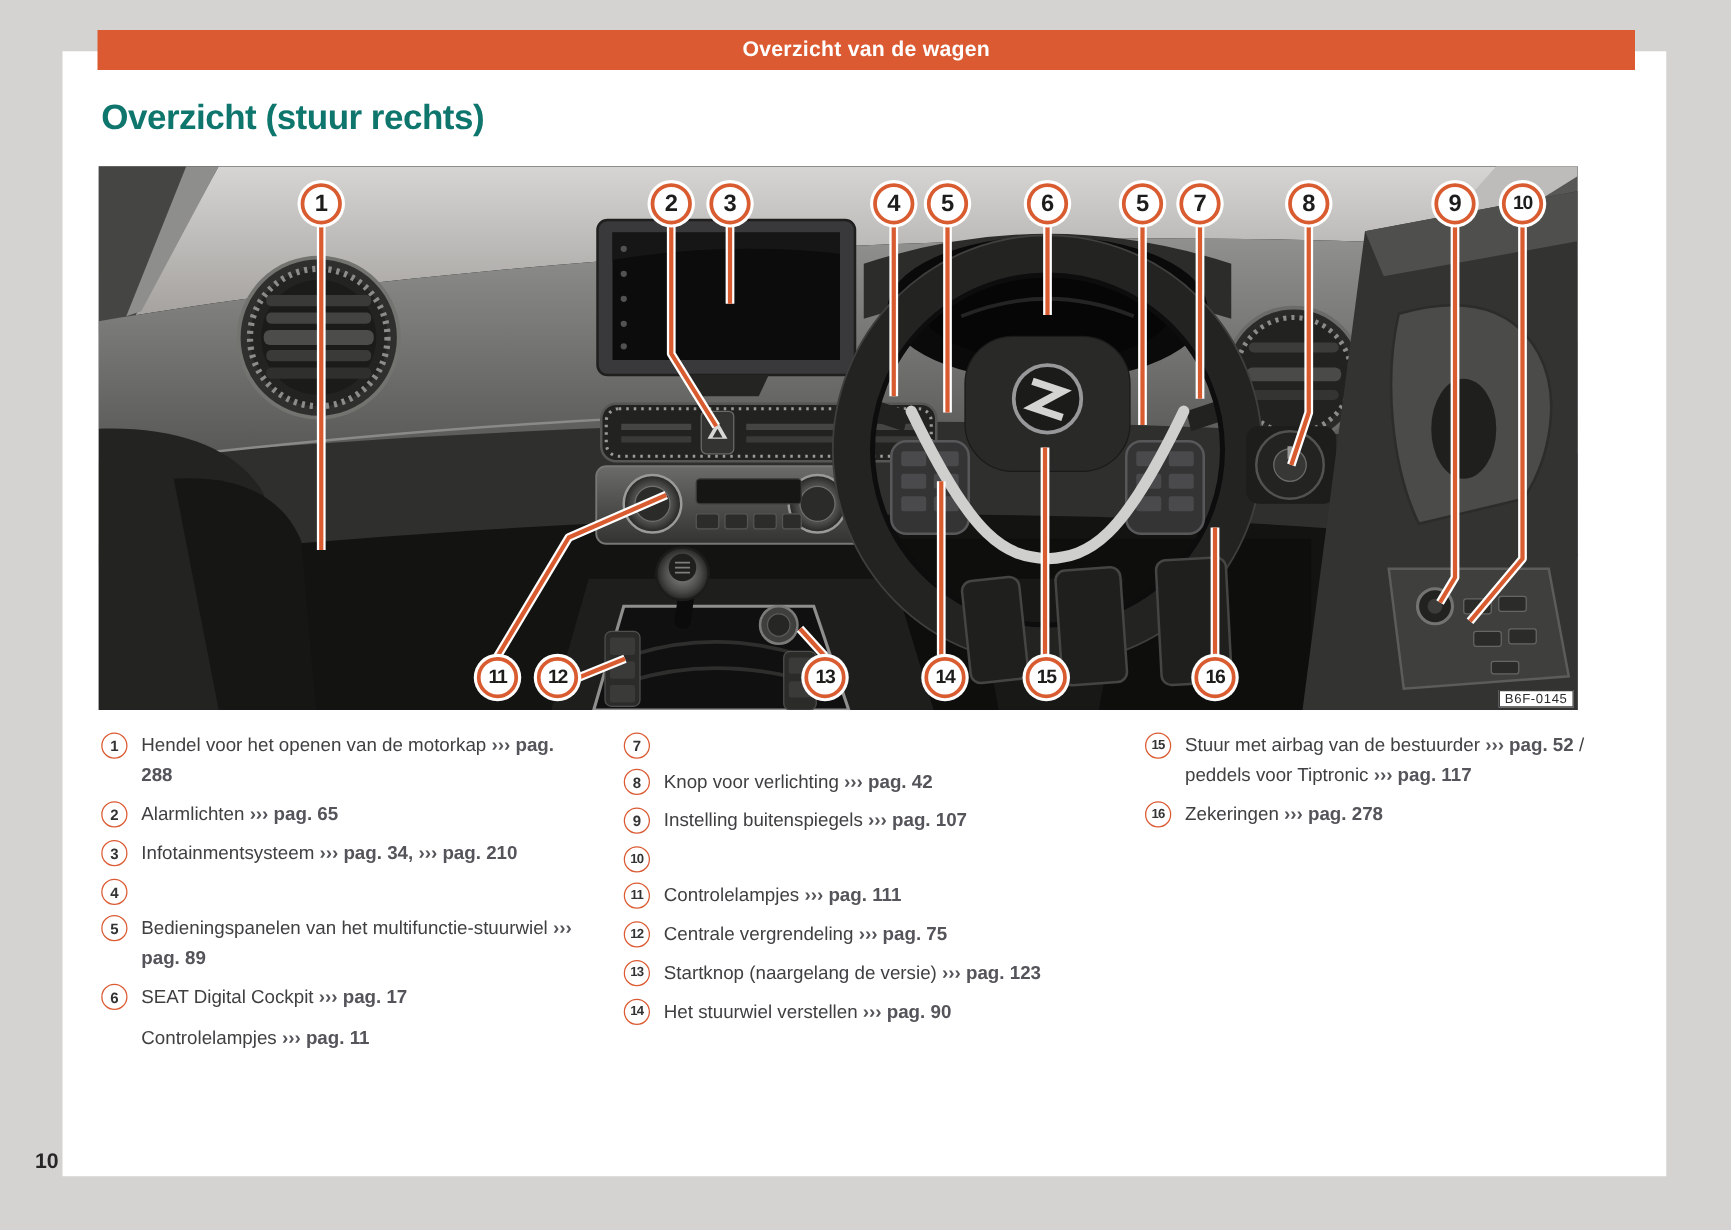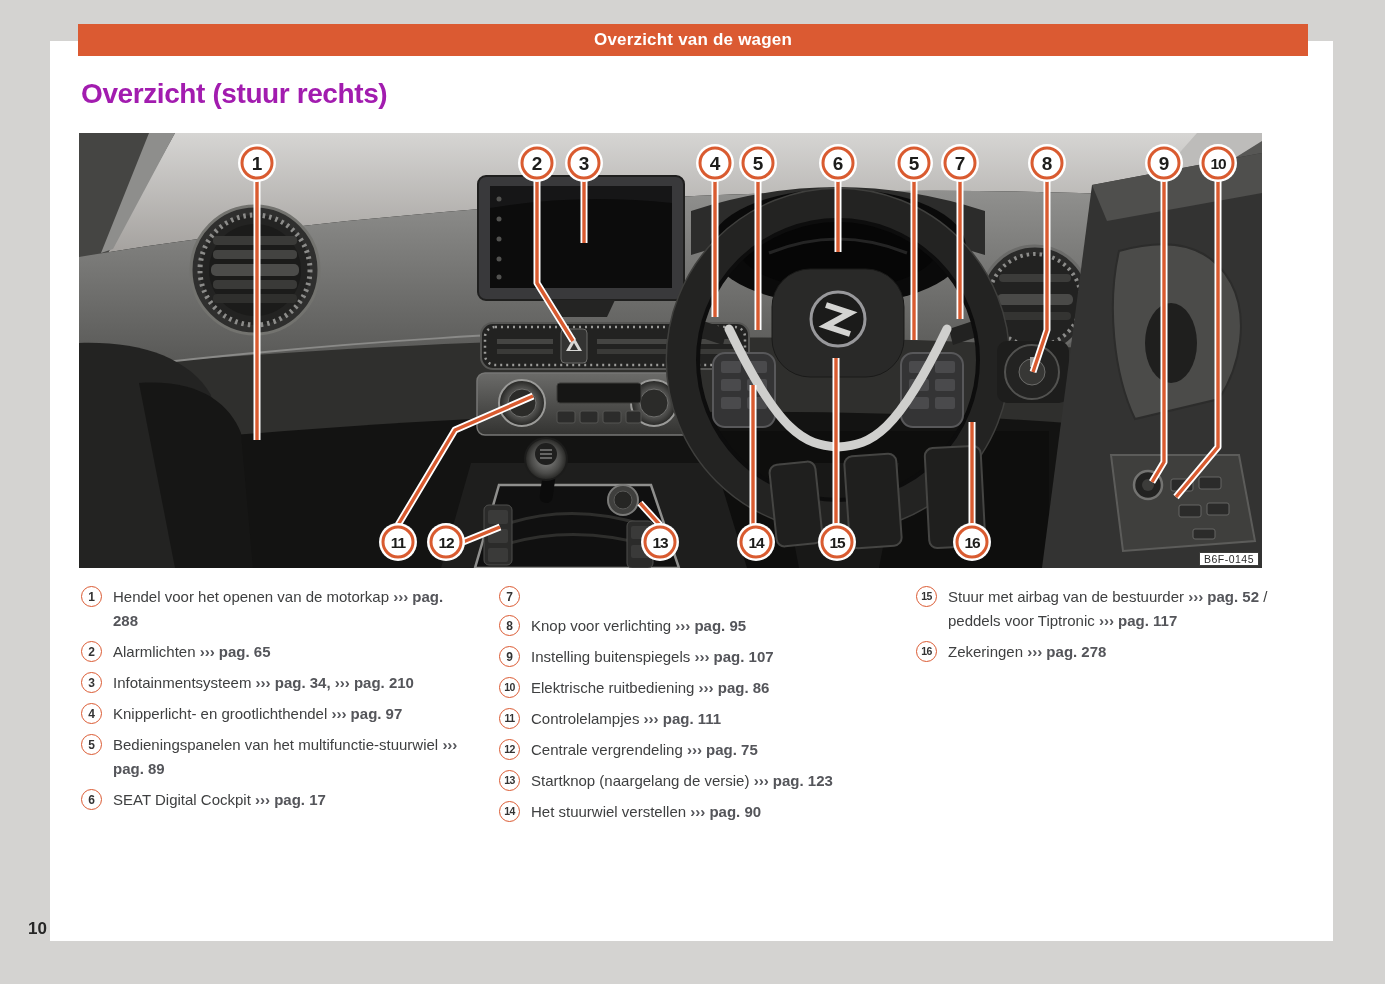--- a/index.html
+++ b/index.html
@@ -9,21 +9,21 @@
     font-family:"Liberation Sans", sans-serif;
   }
   .canvas{position:absolute;inset:0;width:1376px;height:984px;background:#d4d3d1;}
   .page{position:absolute;left:50px;top:41px;width:1283px;height:900px;background:#ffffff;}
   .header-bar{
     position:absolute;left:28px;top:-17px;width:1230px;height:32px;background:#DB5A32;
     display:flex;align-items:center;justify-content:center;
   }
   .header-bar span{color:#ffffff;font-weight:bold;font-size:17px;letter-spacing:.2px;}
   .title{
-    position:absolute;left:31px;top:38px;margin:0;color:#a21caf;
+    position:absolute;left:31px;top:38px;margin:0;color:#0f766e;
     font-size:28px;font-weight:bold;letter-spacing:-0.4px;line-height:1.05;
   }
   .figure{position:absolute;left:29px;top:92px;width:1183px;height:435px;background:#1a1a19;}
   .figure > svg{position:absolute;inset:0;width:100%;height:100%;display:block;}
   #leader-lines{pointer-events:none;}
   #leader-lines .casing{fill:none;stroke:#ffffff;stroke-width:7;stroke-linejoin:round;}
   #leader-lines .stroke{fill:none;stroke:#D95B30;stroke-width:3.4;stroke-linejoin:round;}
   #callouts{position:absolute;inset:0;}
   .co{
     position:absolute;width:27px;height:27px;border-radius:50%;
@@ -344,46 +344,48 @@
           <div class="li">
             <span class="num">2</span>
             <span class="txt"><span>Alarmlichten </span><span class="pg">››› pag. 65</span></span>
           </div>
           <div class="li">
             <span class="num">3</span>
             <span class="txt"><span>Infotainmentsysteem </span><span class="pg">››› pag. 34,</span><span> </span><span class="pg">››› pag. 210</span></span>
           </div>
           <div class="li">
             <span class="num">4</span>
-            <span class="txt"><span>Knipperlicht- en grootlichthendel </span><span class="pg">››› pag. 97</span></span>
           </div>
           <div class="li">
             <span class="num">5</span>
             <span class="txt"><span>Bedieningspanelen van het multifunctie-stuurwiel </span><span class="pg">››› pag. 89</span></span>
           </div>
           <div class="li">
             <span class="num">6</span>
             <span class="txt"><span>SEAT Digital Cockpit </span><span class="pg">››› pag. 17</span></span>
           </div>
+          <div class="li sub">
+            <span class="num empty"></span>
+            <span class="txt"><span>Controlelampjes </span><span class="pg">››› pag. 11</span></span>
+          </div>
         </div>
         <div class="col c2">
           <div class="li">
             <span class="num">7</span>
           </div>
           <div class="li">
             <span class="num">8</span>
-            <span class="txt"><span>Knop voor verlichting </span><span class="pg">››› pag. 95</span></span>
+            <span class="txt"><span>Knop voor verlichting </span><span class="pg">››› pag. 42</span></span>
           </div>
           <div class="li">
             <span class="num">9</span>
             <span class="txt"><span>Instelling buitenspiegels </span><span class="pg">››› pag. 107</span></span>
           </div>
           <div class="li">
             <span class="num twod">10</span>
-            <span class="txt"><span>Elektrische ruitbediening </span><span class="pg">››› pag. 86</span></span>
           </div>
           <div class="li">
             <span class="num twod">11</span>
             <span class="txt"><span>Controlelampjes </span><span class="pg">››› pag. 111</span></span>
           </div>
           <div class="li">
             <span class="num twod">12</span>
             <span class="txt"><span>Centrale vergrendeling </span><span class="pg">››› pag. 75</span></span>
           </div>
           <div class="li">

